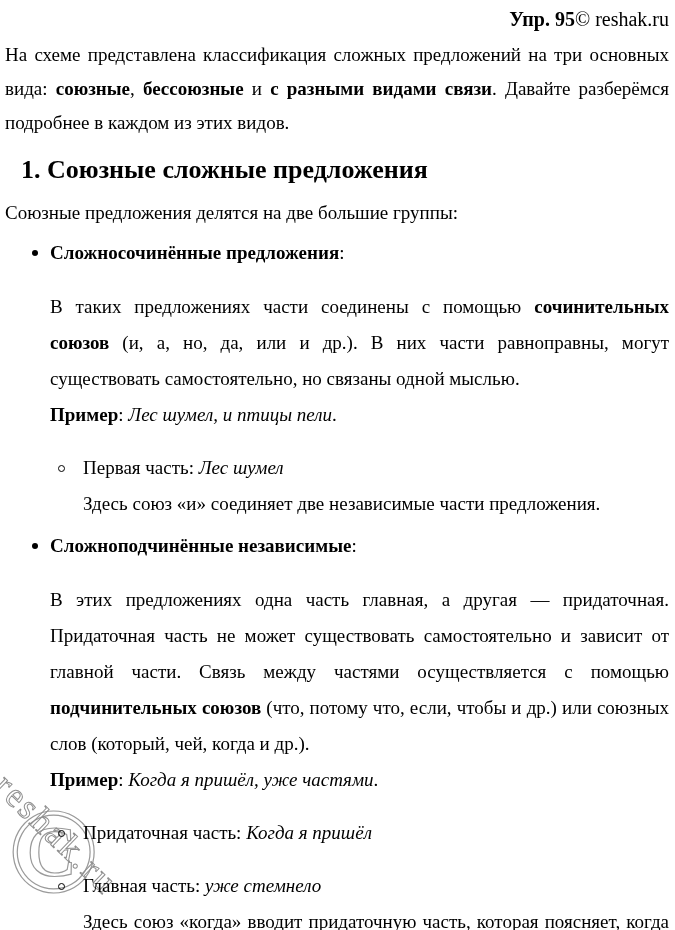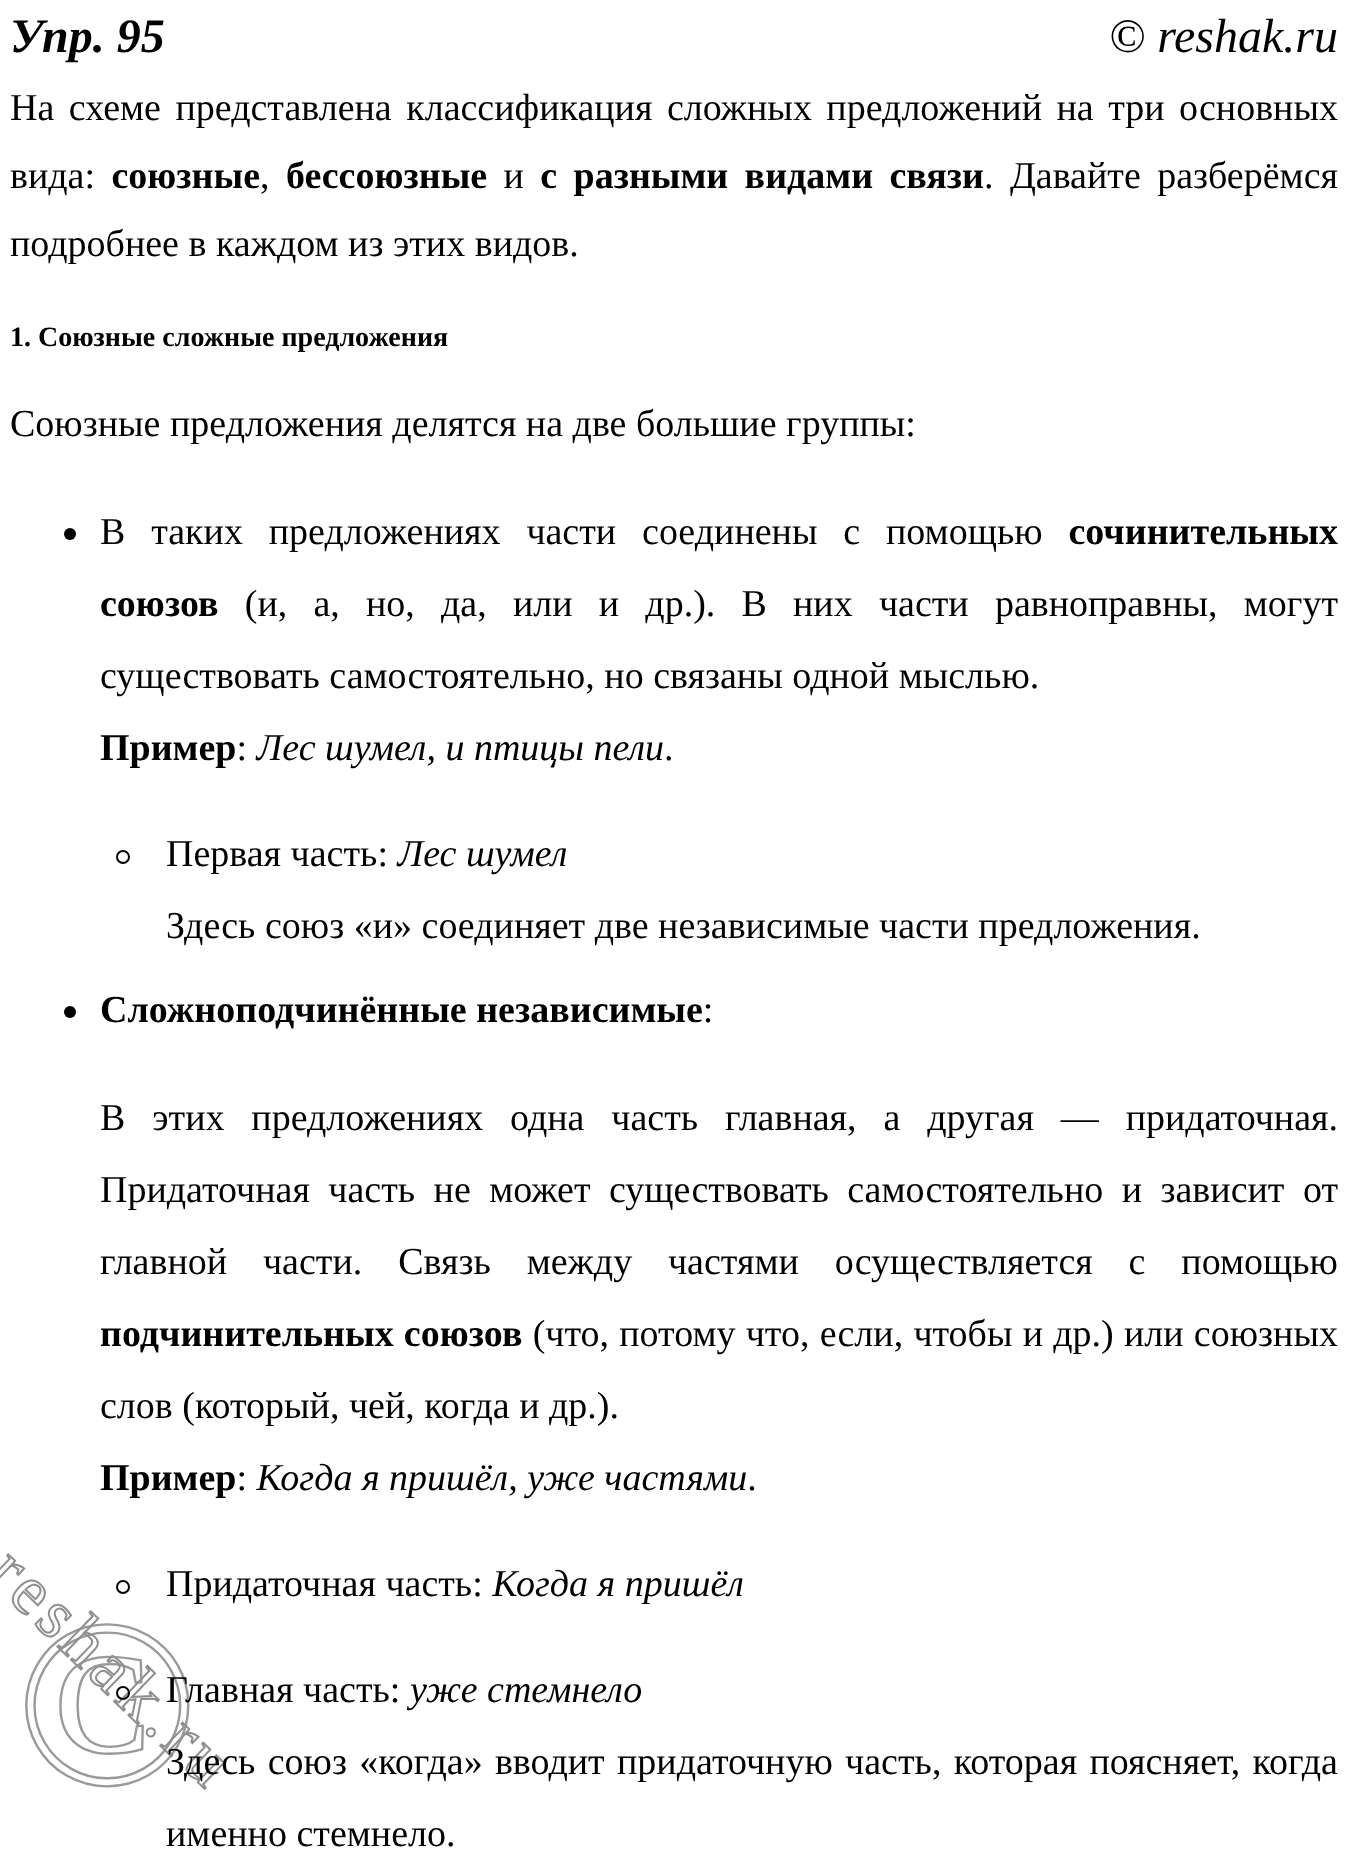--- a/index.html
+++ b/index.html
@@ -10,29 +10,29 @@
     background:#fff;color:#000;
     font-family:"Liberation Serif", "DejaVu Serif", serif;
     font-size:19px;
     padding:6px 6px 0 5px;
     overflow:hidden;
   }
   .content{position:relative;z-index:1;}
   .b{font-weight:bold;}
   .i{font-style:italic;}
   .header-row{
-    display:flex;justify-content:space-between;align-items:flex-start;
-    font-size:24px;line-height:26px;font-style:italic;
+    display:flex;justify-content:flex-end;align-items:flex-start;
+    font-size:20px;line-height:26px;
   }
   .exercise{font-weight:bold;}
   .intro{
     margin:6px 0 15px;line-height:34px;text-align:justify;
   }
   .section-heading{
-    margin:8px 0 0;font-size:14px;font-weight:bold;line-height:30px;
+    margin:8px 16px 0;font-size:26px;font-weight:bold;line-height:30px;
   }
   .lead{margin:10px 0 0;line-height:36px;}
   .list{margin:4px 0 0;}
   .li{position:relative;padding-left:45px;}
   .li + .li{margin-top:6px;}
   .m1{
     position:absolute;left:27px;top:15px;
     width:6px;height:6px;background:#000;border-radius:50%;
   }
   .li p{margin:0;line-height:36px;}
@@ -79,20 +79,21 @@
     <p class="intro"><span>На схеме представлена классификация сложных предложений на три основных вида: </span><span class="b">союзные</span><span>, </span><span class="b">бессоюзные</span><span> и </span><span class="b">с разными видами связи</span><span>. Давайте разберёмся подробнее в каждом из этих видов.</span></p>
 
     <div class="section-heading">1. Союзные сложные предложения</div>
 
     <p class="lead">Союзные предложения делятся на две большие группы:</p>
 
     <div class="list">
 
       <div class="li">
         <span class="m1"></span>
+        <p class="item-title"><span class="b">Сложносочинённые предложения</span><span>:</span></p>
         <p class="item-body"><span>В таких предложениях части соединены с помощью </span><span class="b">сочинительных союзов</span><span> (и, а, но, да, или и др.). В них части равноправны, могут существовать самостоятельно, но связаны одной мыслью.</span></p>
         <p class="item-example"><span class="b">Пример</span><span>: </span><span class="i">Лес шумел, и птицы пели</span><span>.</span></p>
         <div class="sub-item">
           <span class="m2"></span>
           <p><span>Первая часть: </span><span class="i">Лес шумел</span></p>
         </div>
         <p class="note"><span>Здесь союз «и» соединяет две независимые части предложения.</span></p>
       </div>
 
       <div class="li">

